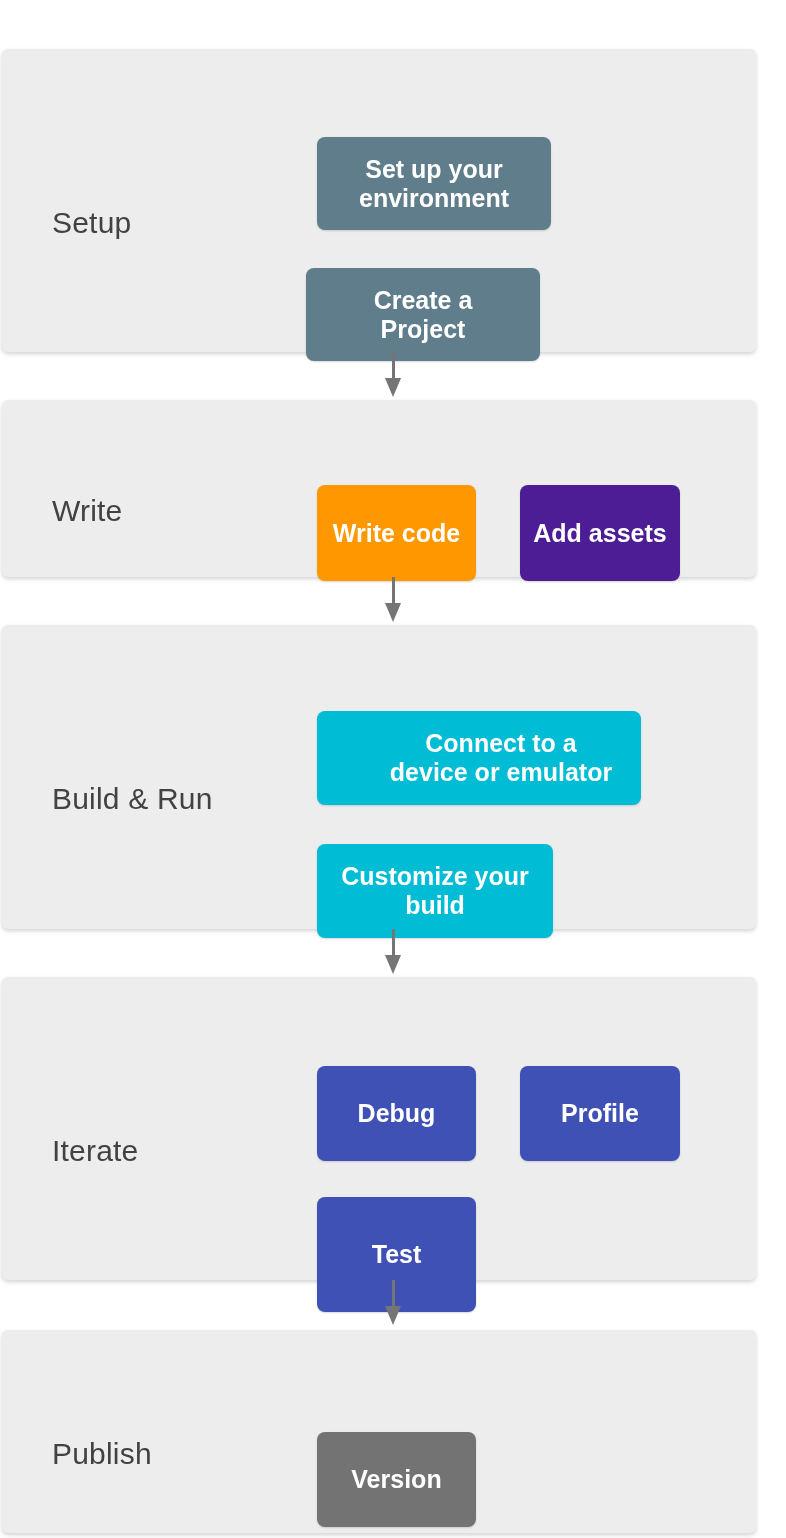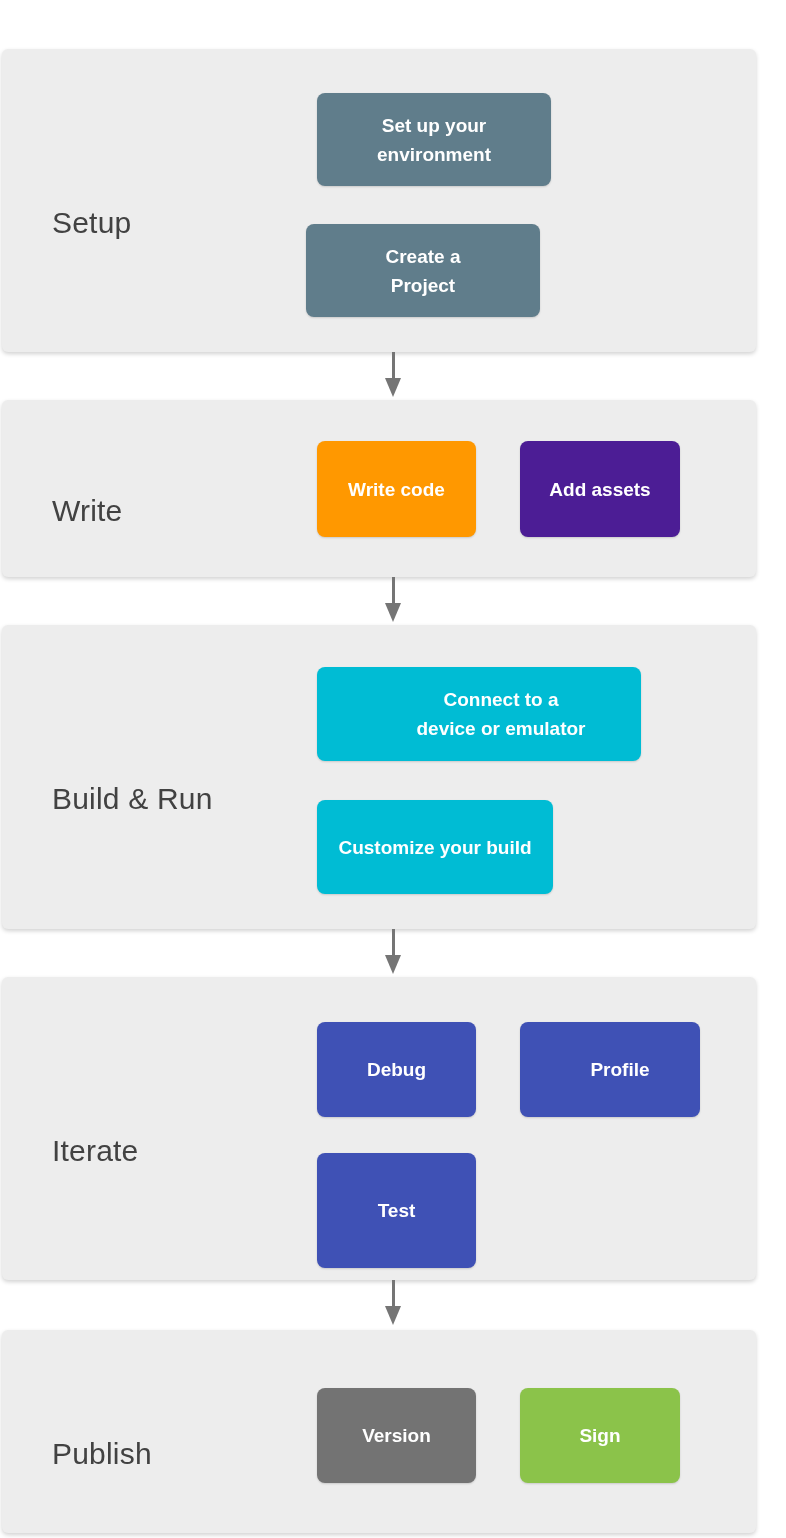--- a/index.html
+++ b/index.html
@@ -31,26 +31,27 @@
     margin-top: 22px;
   }
   .node {
     position: absolute;
     border-radius: 8px;
     display: flex;
     flex-direction: column;
     align-items: center;
     justify-content: center;
     color: #ffffff;
-    font-size: 19px;
+    font-size: 25px;
     font-weight: bold;
     line-height: 29px;
     text-align: center;
     box-shadow: 0 1px 2px rgba(0,0,0,0.15);
     cursor: pointer;
+    margin-top: 44px;
   }
   
   .sec-setup   { top: 49px;   height: 303px; }
   .sec-write   { top: 400px;  height: 177px; }
   .sec-build   { top: 625px;  height: 304px; }
   .sec-iterate { top: 977px;  height: 303px; }
   .sec-publish { top: 1330px; height: 203px; }
   
   .setup-b1   { left: 315px; top: 44px;  width: 234px; height: 93px; }
   .setup-b2   { left: 304px; top: 175px; width: 234px; height: 93px; }
@@ -136,36 +137,33 @@
   <div class="arrow arr-3">
     <div class="arrow-line" style="background-color: rgb(117, 117, 117);"></div>
     <div class="arrow-head" style="border-top-color: rgb(117, 117, 117);"></div>
   </div>
 
   <div class="section sec-iterate" style="background-color: rgb(237, 237, 237);">
     <div class="section-label" style="color: rgb(66, 66, 66);">Iterate</div>
     <div class="node iterate-b1" style="background-color: rgb(63, 81, 181); justify-content: center;">
       <span>Debug</span>
     </div>
-    <div class="node iterate-b2" style="background-color: rgb(63, 81, 181); padding-left: 20px;">
+    <div class="node iterate-b2" style="background-color: rgb(63, 81, 181);">
       <span>Profile</span>
     </div>
     <div class="node iterate-b3" style="background-color: rgb(63, 81, 181);">
       <span>Test</span>
     </div>
   </div>
 
   <div class="arrow arr-4">
     <div class="arrow-line" style="background-color: rgb(117, 117, 117);"></div>
     <div class="arrow-head" style="border-top-color: rgb(117, 117, 117);"></div>
   </div>
 
   <div class="section sec-publish" style="background-color: rgb(237, 237, 237);">
     <div class="section-label" style="color: rgb(66, 66, 66);">Publish</div>
     <div class="node publish-b1" style="background-color: #737373; text-align: center;">
       <span>Version</span>
     </div>
-    <div class="node publish-b2" style="background-color: rgb(139, 195, 74);">
-      <span>Sign</span>
-    </div>
   </div>
 
 </div>
 
 </body></html>

